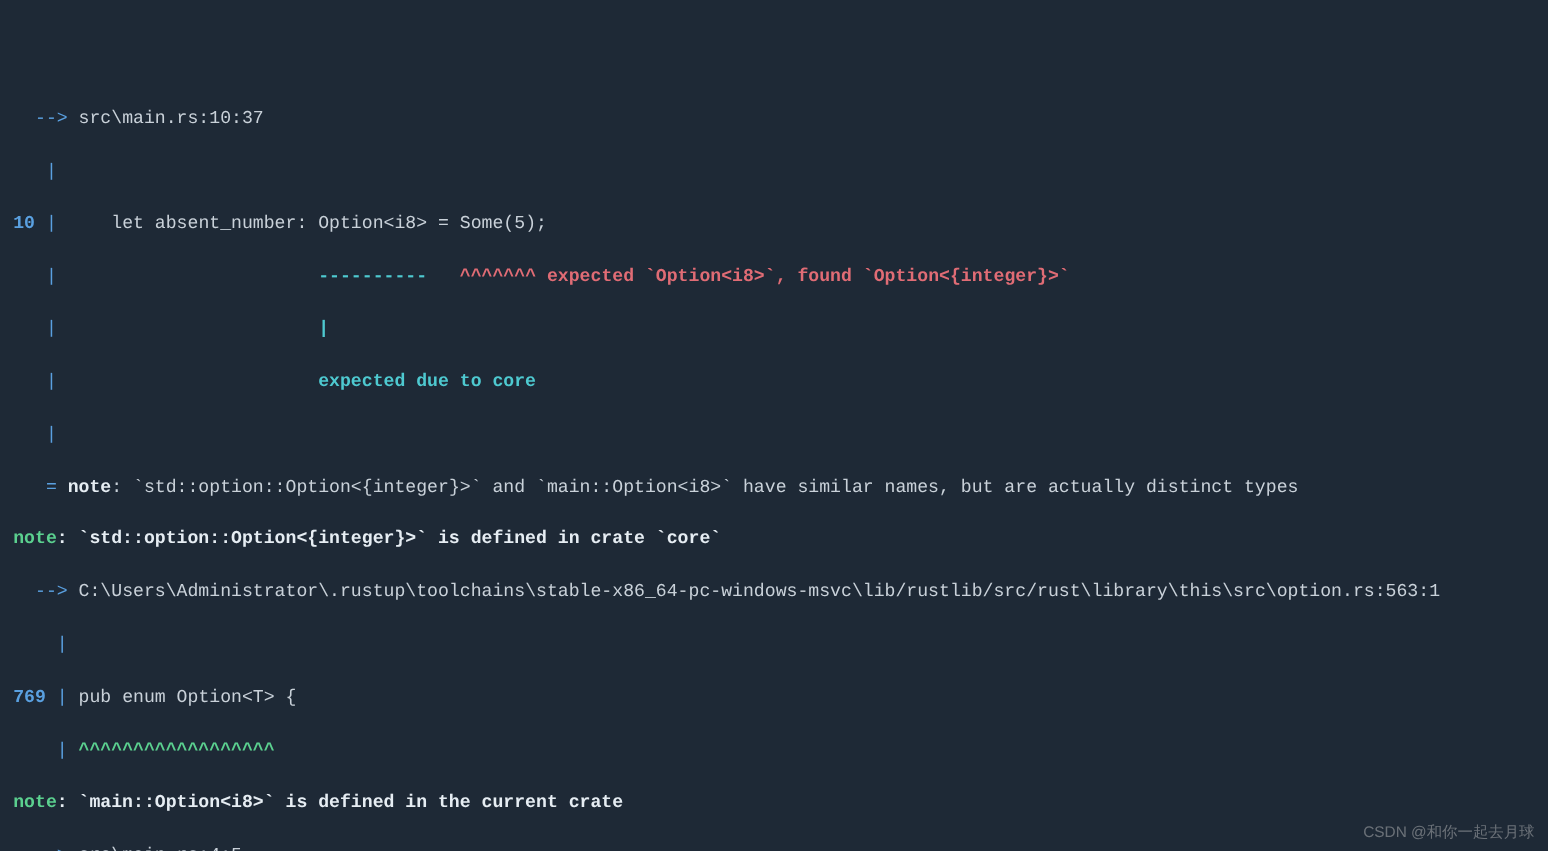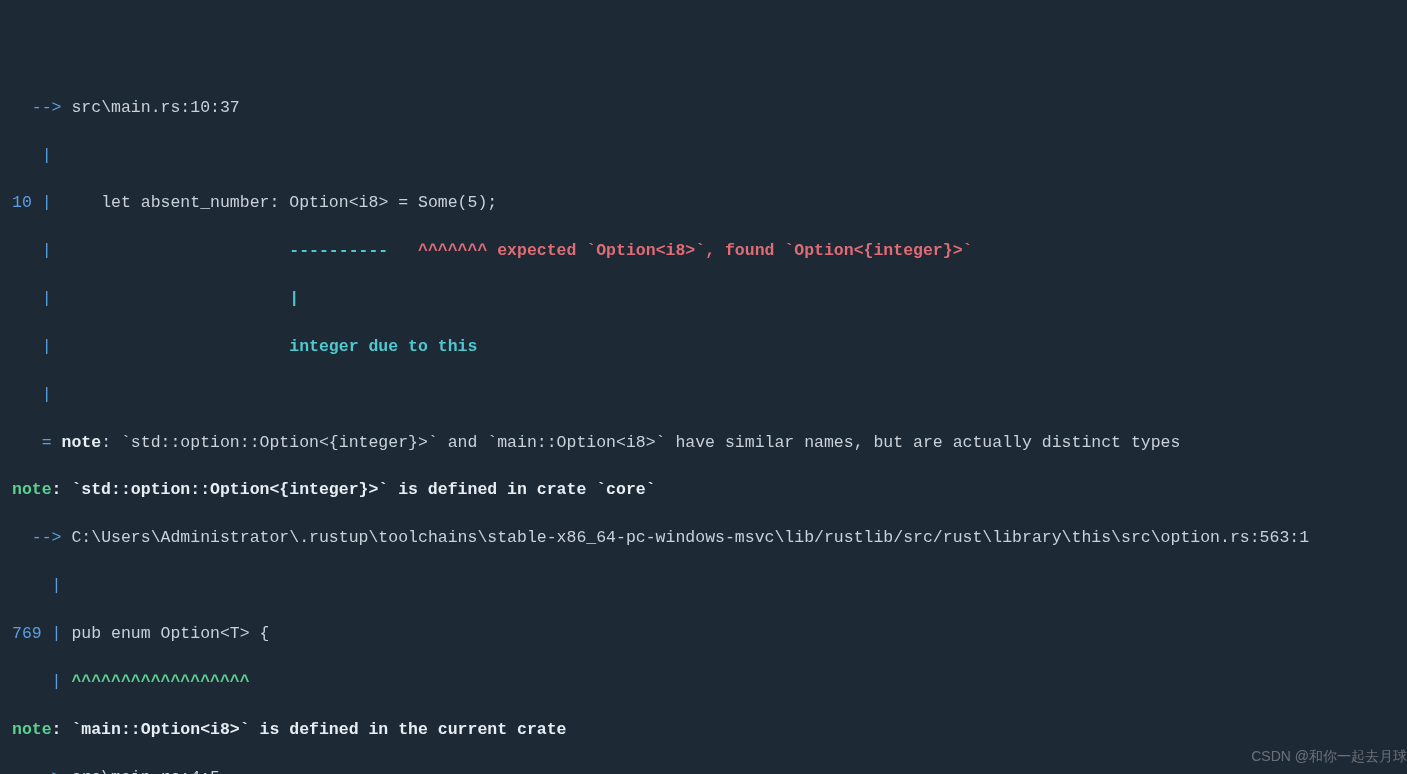--- a/index.html
+++ b/index.html
@@ -7,52 +7,52 @@
       background: #1e2936;
       color: #d4d4d4;
       font-family: 'Consolas', 'Menlo', 'Courier New', monospace;
       font-size: 16.5px;
       line-height: 1.45;
       padding: 0 12px;
       white-space: pre;
       overflow: hidden;
     }
     .line { display: block; white-space: pre; }
-    .lineno { color: #5aa0e0; font-weight: normal; text-align: right; }
+    .lineno { color: #5aa0e0; font-weight: bold; text-align: right; }
     .pipe { color: #5aa0e0; }
     .arrow { color: #5aa0e0; }
     .plain { color: #c9d1d9; }
     .white { color: #e6edf3; }
     .bold { font-weight: bold; }
     .cyan { color: #4ec9d0; font-weight: bold; }
     .red { color: #e06c75; font-weight: bold; }
     .green { color: #5bd08f; font-weight: bold; }
     .eq { color: #5aa0e0; }
     .watermark {
       position: fixed;
       bottom: 8px;
-      right: 0;
+      right: 12px;
       color: rgba(200,200,200,0.45);
       font-family: sans-serif;
       font-size: 14px;
       white-space: nowrap;
       margin-top: 20px;
     }
   </style>
 </head>
 <body>
 
 
 
 <span class="line"><span class="arrow">  --&gt; </span><span class="plain">src\main.rs:10:37</span></span>
 <span class="line"><span class="pipe">   |</span></span>
 <span class="line"><span class="lineno">10</span><span class="pipe"> |</span><span class="plain">     let absent_number: Option&lt;i8&gt; = Some(5);</span></span>
 <span class="line"><span class="pipe">   |                        </span><span class="cyan">----------   </span><span class="red">^^^^^^^ </span><span class="red">expected `Option&lt;i8&gt;`, found `Option&lt;{integer}&gt;`</span></span>
 <span class="line"><span class="pipe">   |                        </span><span class="cyan">|</span></span>
-<span class="line"><span class="pipe">   |                        </span><span class="cyan">integer due to this</span></span>
+<span class="line"><span class="pipe">   |                        </span><span class="cyan">expected due to core</span></span>
 <span class="line"><span class="pipe">   |</span></span>
 <span class="line"><span class="eq">   = </span><span class="white bold">note</span><span class="plain">: `std::option::Option&lt;{integer}&gt;` and `main::Option&lt;i8&gt;` have similar names, but are actually distinct types</span></span>
 <span class="line"><span class="green">note</span><span class="white bold">: `std::option::Option&lt;{integer}&gt;` is defined in crate `core`</span></span>
 <span class="line"><span class="arrow">  --&gt; </span><span class="plain">C:\Users\Administrator\.rustup\toolchains\stable-x86_64-pc-windows-msvc\lib/rustlib/src/rust\library\this\src\option.rs:563:1</span></span>
 <span class="line"><span class="pipe">    |</span></span>
 <span class="line"><span class="lineno">769</span><span class="pipe"> |</span><span class="plain"> pub enum Option&lt;T&gt; {</span></span>
 <span class="line"><span class="pipe">    |</span><span class="green"> ^^^^^^^^^^^^^^^^^^</span></span>
 <span class="line"><span class="green">note</span><span class="white bold">: `main::Option&lt;i8&gt;` is defined in the current crate</span></span>
 <span class="line"><span class="arrow">  --&gt; </span><span class="plain">src\main.rs:4:5</span></span>
 

